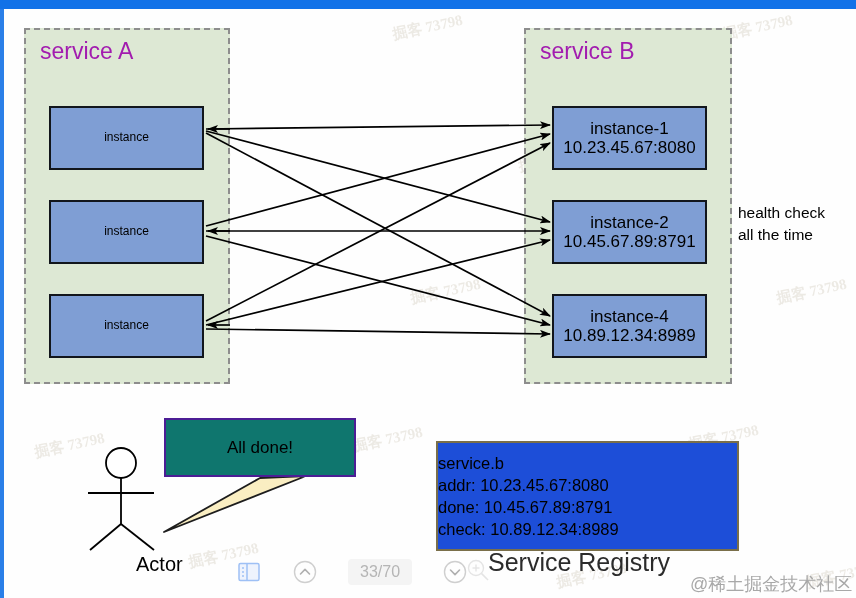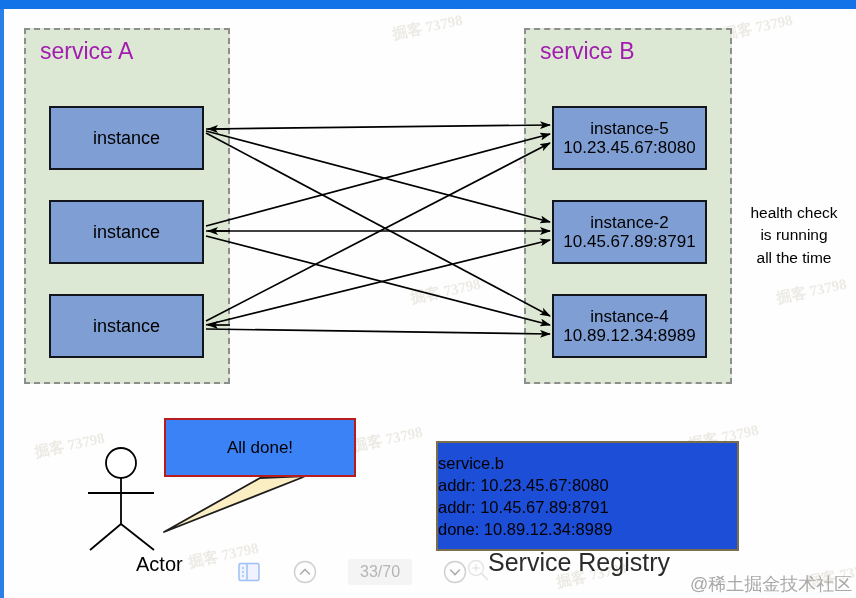--- a/index.html
+++ b/index.html
@@ -72,57 +72,57 @@
     box-sizing: border-box;
     display: flex;
     flex-direction: column;
     align-items: center;
     justify-content: center;
     line-height: 1.12;
     color: #000;
   }
   .node .l1 { font-size: 17px; }
   .node .l2 { font-size: 17px; }
-  .node.simple .l1 { font-size: 18px; }
+  .node.simple .l1 { font-size: 12px; }
   
   #arrows {
     position: absolute;
     left: 0; top: 0;
     width: 856px; height: 598px;
     pointer-events: none;
   }
   
   #health-note {
     position: absolute;
     left: 738px;
     top: 202px;
     width: 112px;
-    text-align: center;
+    text-align: left;
     font-size: 15.5px;
     line-height: 1.45;
     color: #000;
   }
   
   #actor-label {
     position: absolute;
     left: 92px;
     top: 553px;
     font-size: 20px;
     color: #000;
     margin-left: 44px;
   }
   
   #bubble {
     position: absolute;
     left: 164px;
     top: 418px;
     width: 192px;
     height: 59px;
-    background: #3b82f6;
-    border: 2px solid #b91c1c;
+    background: #0f766e;
+    border: 2px solid #4c1d95;
     box-sizing: border-box;
     display: flex;
     align-items: center;
     justify-content: center;
     font-size: 17px;
     color: #000;
   }
   
   #registry-card {
     position: absolute;
@@ -227,21 +227,21 @@
   </div>
   <div class="node simple" style="left:49px; top:294px; width:155px; height:64px;">
     <div class="l1">instance</div>
   </div>
 
   <div class="service-box" style="left:524px; top:28px; width:208px; height:356px;">
     <div class="service-title">service B</div>
   </div>
 
   <div class="node" style="left:552px; top:106px; width:155px; height:64px;">
-    <div class="l1">instance-5</div>
+    <div class="l1">instance-1</div>
     <div class="l2">10.23.45.67:8080</div>
   </div>
   <div class="node" style="left:552px; top:200px; width:155px; height:64px;">
     <div class="l1">instance-2</div>
     <div class="l2">10.45.67.89:8791</div>
   </div>
   <div class="node" style="left:552px; top:294px; width:155px; height:64px;text-align:center;">
     <div class="l1">instance-4</div>
     <div class="l2">10.89.12.34:8989</div>
   </div>
@@ -269,21 +269,20 @@
 
     <g stroke="#000" stroke-width="1.7" fill="none" marker-end="url(#ah)">
       <path d="M230,129 L208,129"></path>
       <path d="M230,231 L208,231"></path>
       <path d="M230,325 L208,325"></path>
     </g>
   </svg>
 
   <div id="health-note">
     <div>health check</div>
-    <div>is running</div>
     <div>all the time</div>
   </div>
 
   <svg style="position:absolute; left:78px; top:446px;" width="100" height="106" viewBox="0 0 100 106" xmlns="http://www.w3.org/2000/svg">
     <circle cx="43" cy="17" r="15" fill="#fff" stroke="#000" stroke-width="1.8"></circle>
     <line x1="10" y1="47" x2="76" y2="47" stroke="#000" stroke-width="1.8"></line>
     <line x1="43" y1="32" x2="43" y2="78" stroke="#000" stroke-width="1.8"></line>
     <line x1="43" y1="78" x2="12" y2="104" stroke="#000" stroke-width="1.8"></line>
     <line x1="43" y1="78" x2="76" y2="104" stroke="#000" stroke-width="1.8"></line>
   </svg>
@@ -292,22 +291,22 @@
   <svg style="position:absolute; left:160px; top:470px;" width="180" height="70" viewBox="0 0 180 70" xmlns="http://www.w3.org/2000/svg">
     <path d="M146,6 L100,8 L4,62 Z" fill="#faeec2" stroke="#1d1d1d" stroke-width="1.8" stroke-linejoin="round"></path>
   </svg>
   <div id="bubble">
     <span>All done!</span>
   </div>
 
   <div id="registry-card">
     <div class="rc-title">service.b</div>
     <div>addr: 10.23.45.67:8080</div>
-    <div>addr: 10.45.67.89:8791</div>
-    <div>done: 10.89.12.34:8989</div>
+    <div>done: 10.45.67.89:8791</div>
+    <div>check: 10.89.12.34:8989</div>
   </div>
   <div id="registry-label">Service Registry</div>
   <div id="registry-watermark">@稀土掘金技术社区</div>
 
   <svg id="zoom-in-ghost" width="24" height="24" viewBox="0 0 24 24" xmlns="http://www.w3.org/2000/svg">
     <circle cx="10" cy="10" r="7.5" fill="none" stroke="#9a9a9a" stroke-width="1.4"></circle>
     <line x1="10" y1="6.5" x2="10" y2="13.5" stroke="#9a9a9a" stroke-width="1.4"></line>
     <line x1="6.5" y1="10" x2="13.5" y2="10" stroke="#9a9a9a" stroke-width="1.4"></line>
     <line x1="15.4" y1="15.4" x2="22" y2="22" stroke="#9a9a9a" stroke-width="1.6"></line>
   </svg>

